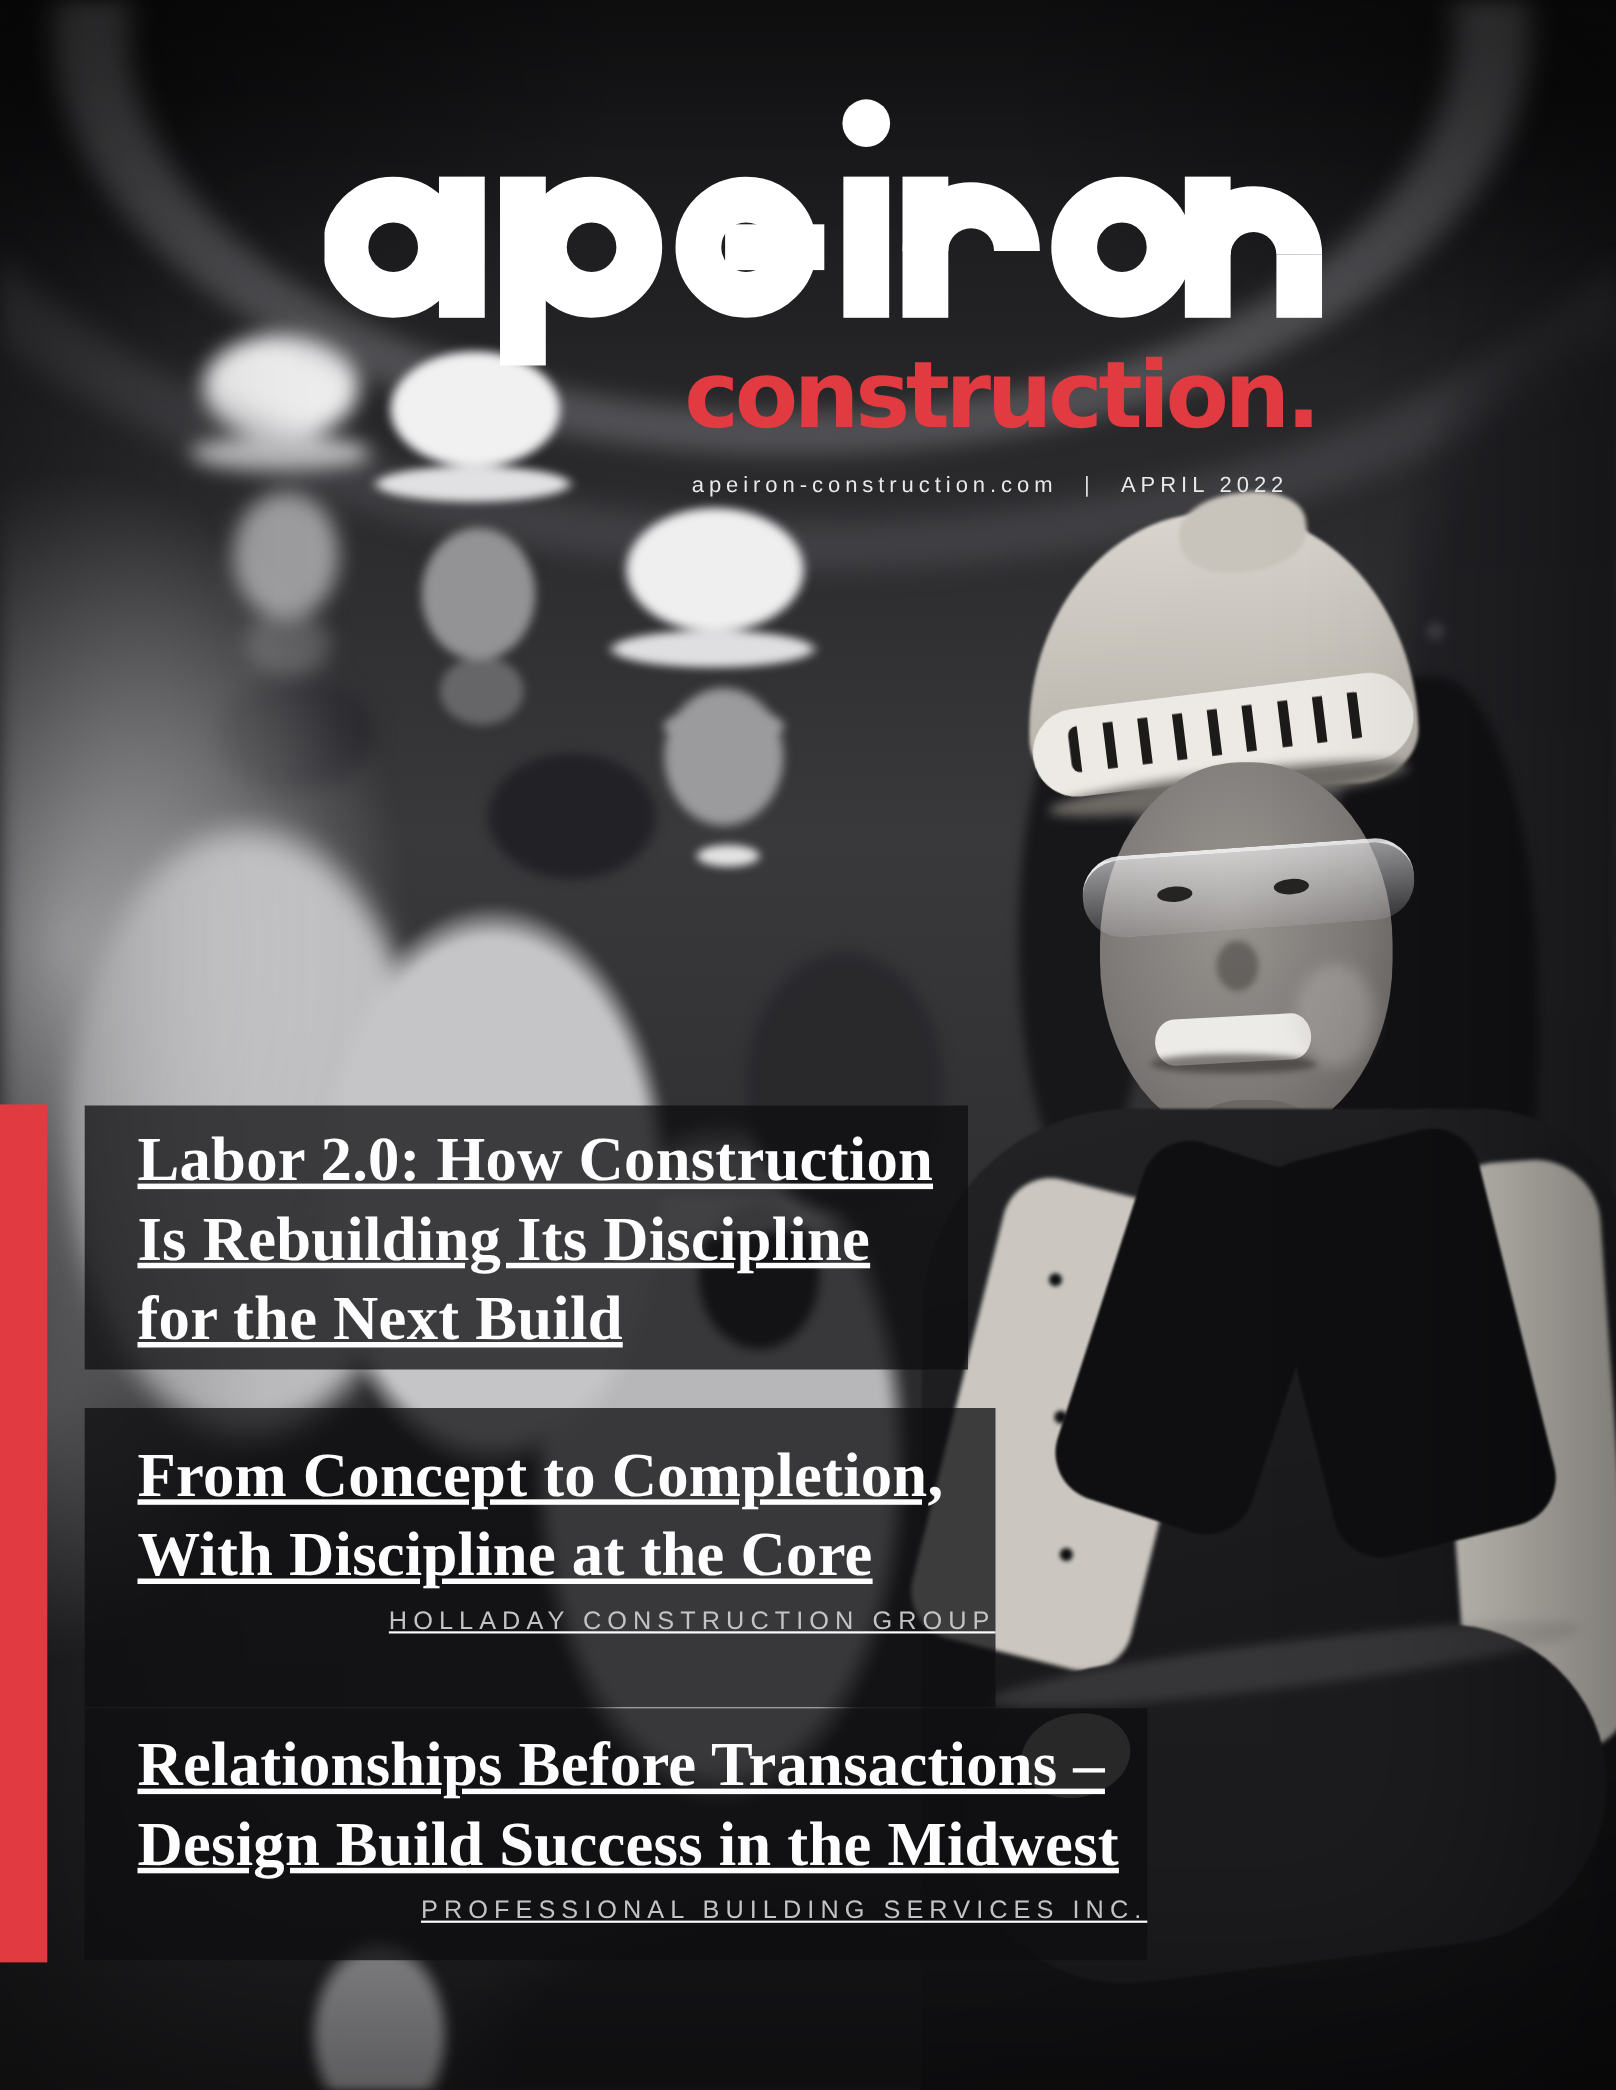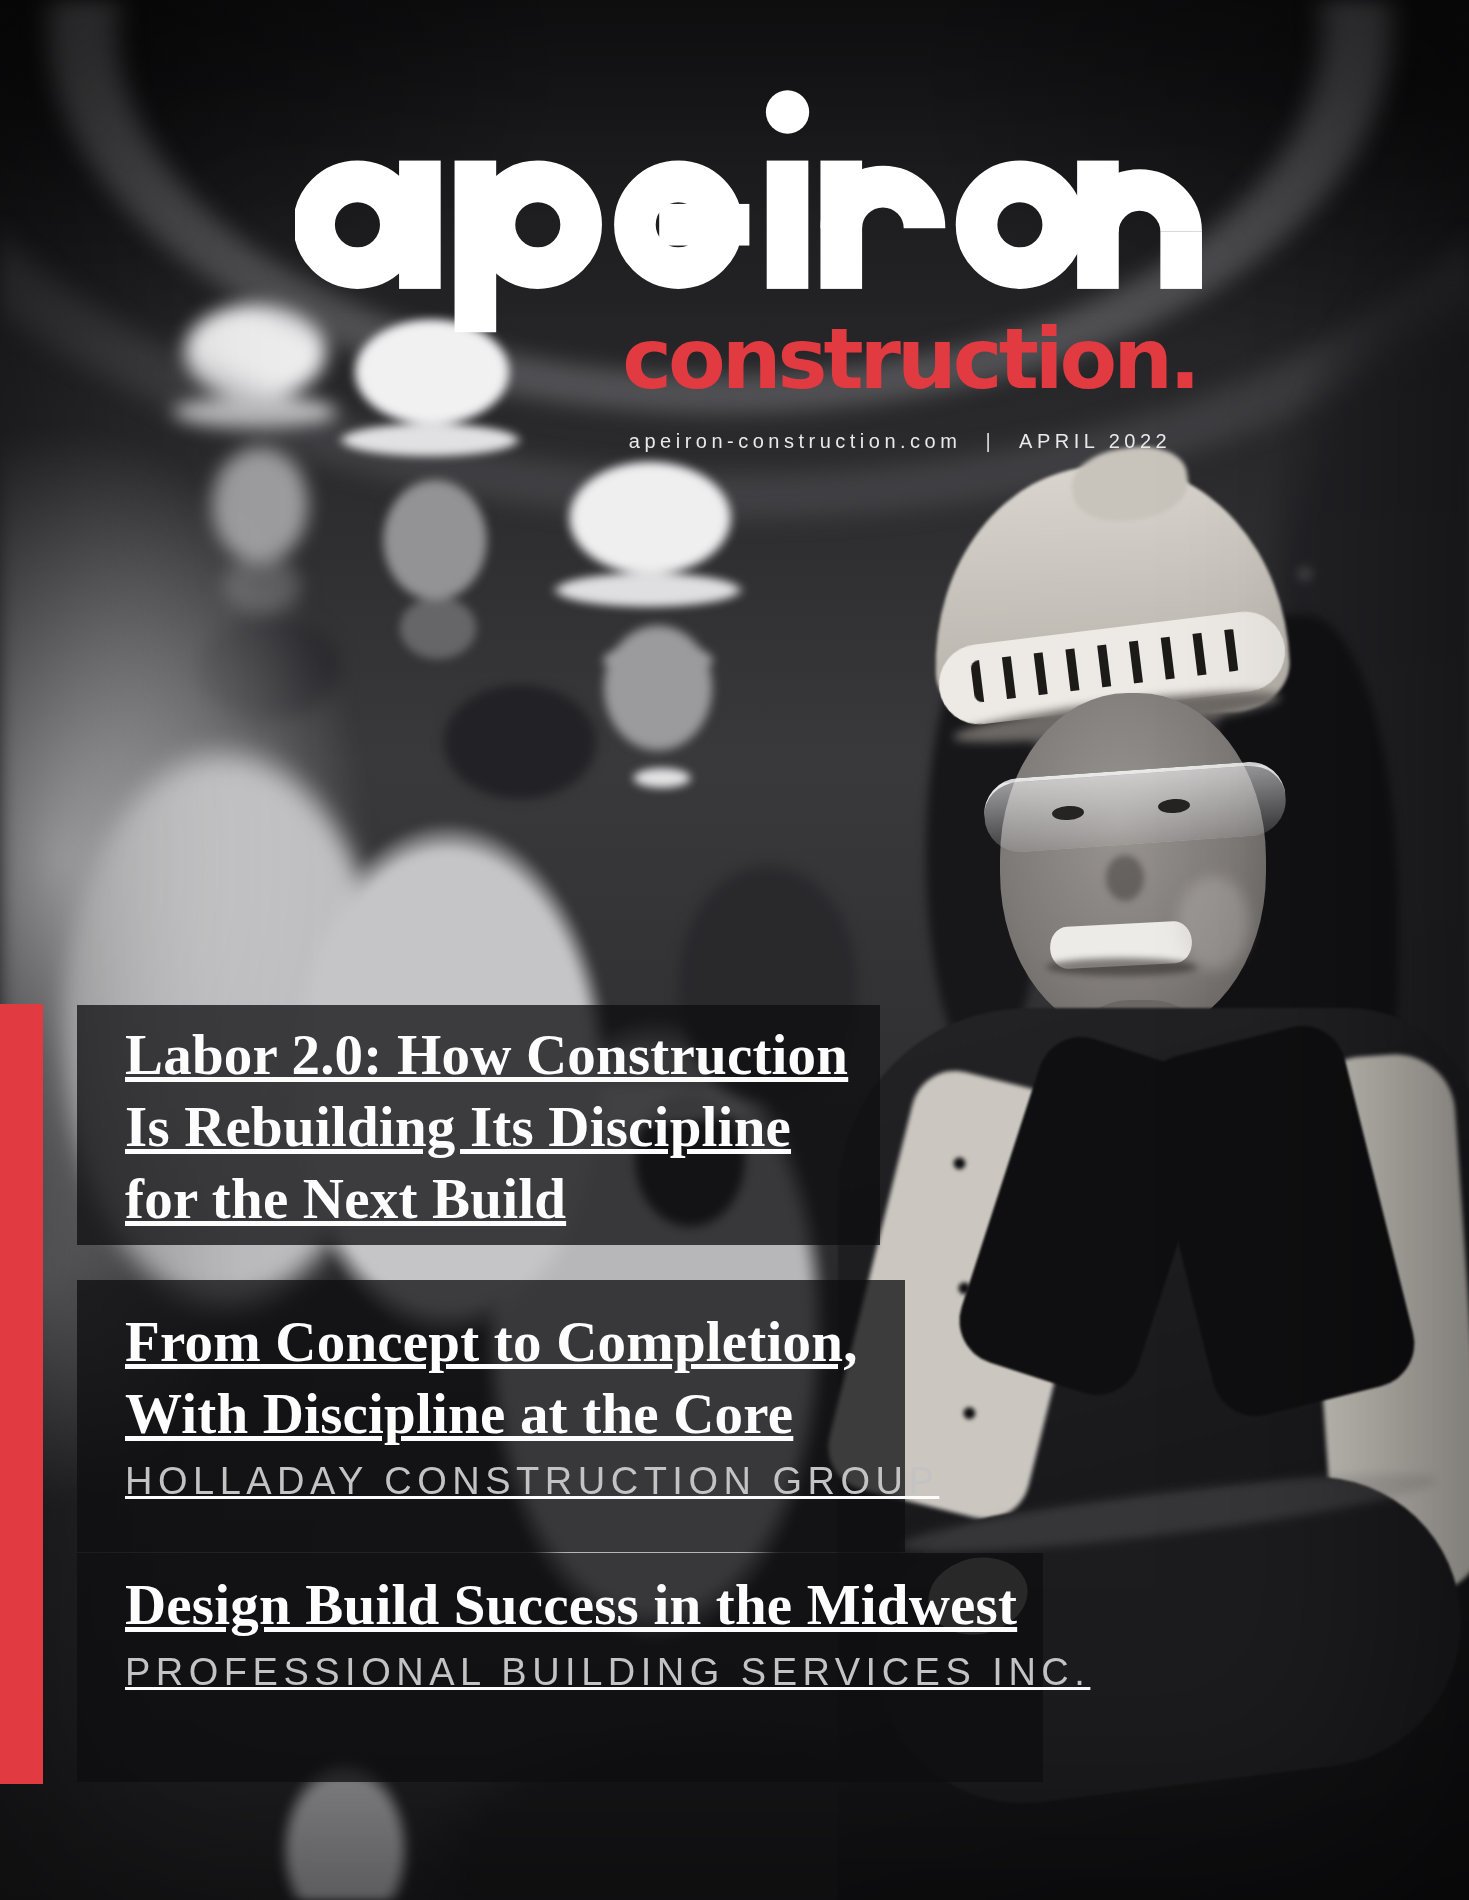--- a/index.html
+++ b/index.html
@@ -118,21 +118,21 @@
         align-items:center;gap:24px;color:#e9e9ea;font-size:20px;font-weight:500;letter-spacing:4.5px;white-space:nowrap;}
   .tagline .sep{color:#dedede;font-weight:400;}
 
   
   .redbar{position:absolute;left:0;top:1004px;width:43px;height:780px;background:var(--accent,#e13a41);}
 
   
   .panel{position:absolute;left:77px;background:rgba(13,13,16,.75);color:#fdfdfd;padding-left:48px;text-decoration:underline;}
   .panel h2{margin:0;font-family:"Liberation Serif","DejaVu Serif",serif;font-weight:700;
         font-size:57px;line-height:72px;letter-spacing:.2px;white-space:nowrap;}
-  .panel .company{margin-top:10px;font-size:38px;letter-spacing:5.5px;color:#c3c3c4;font-weight:400;white-space:nowrap;text-align:right;}
+  .panel .company{margin-top:10px;font-size:23px;letter-spacing:5.5px;color:#c3c3c4;font-weight:400;white-space:nowrap;text-align:right;}
   .p1{top:1005px;width:803px;height:240px;padding-top:14px;}
   .p2{top:1280px;width:828px;height:272px;padding-top:26px;}
   .p3{top:1553px;width:966px;height:229px;padding-top:16px;}
 </style>
 </head>
 <body>
 
 <div class="cover">
 
   <div class="photo">
@@ -230,18 +230,19 @@
   <section class="panel p2">
     <h2>
       <span style="display:block">From Concept to Completion,</span>
       <span style="display:block">With Discipline at the Core</span>
     </h2>
     <div class="company">HOLLADAY CONSTRUCTION GROUP</div>
   </section>
 
   <section class="panel p3">
     <h2>
+      <span style="display:block">Relationships Before Transactions –</span>
       <span style="display:block">Design Build Success in the Midwest</span>
     </h2>
     <div class="company">PROFESSIONAL BUILDING SERVICES INC.</div>
   </section>
 
 </div>
 
 </body></html>

